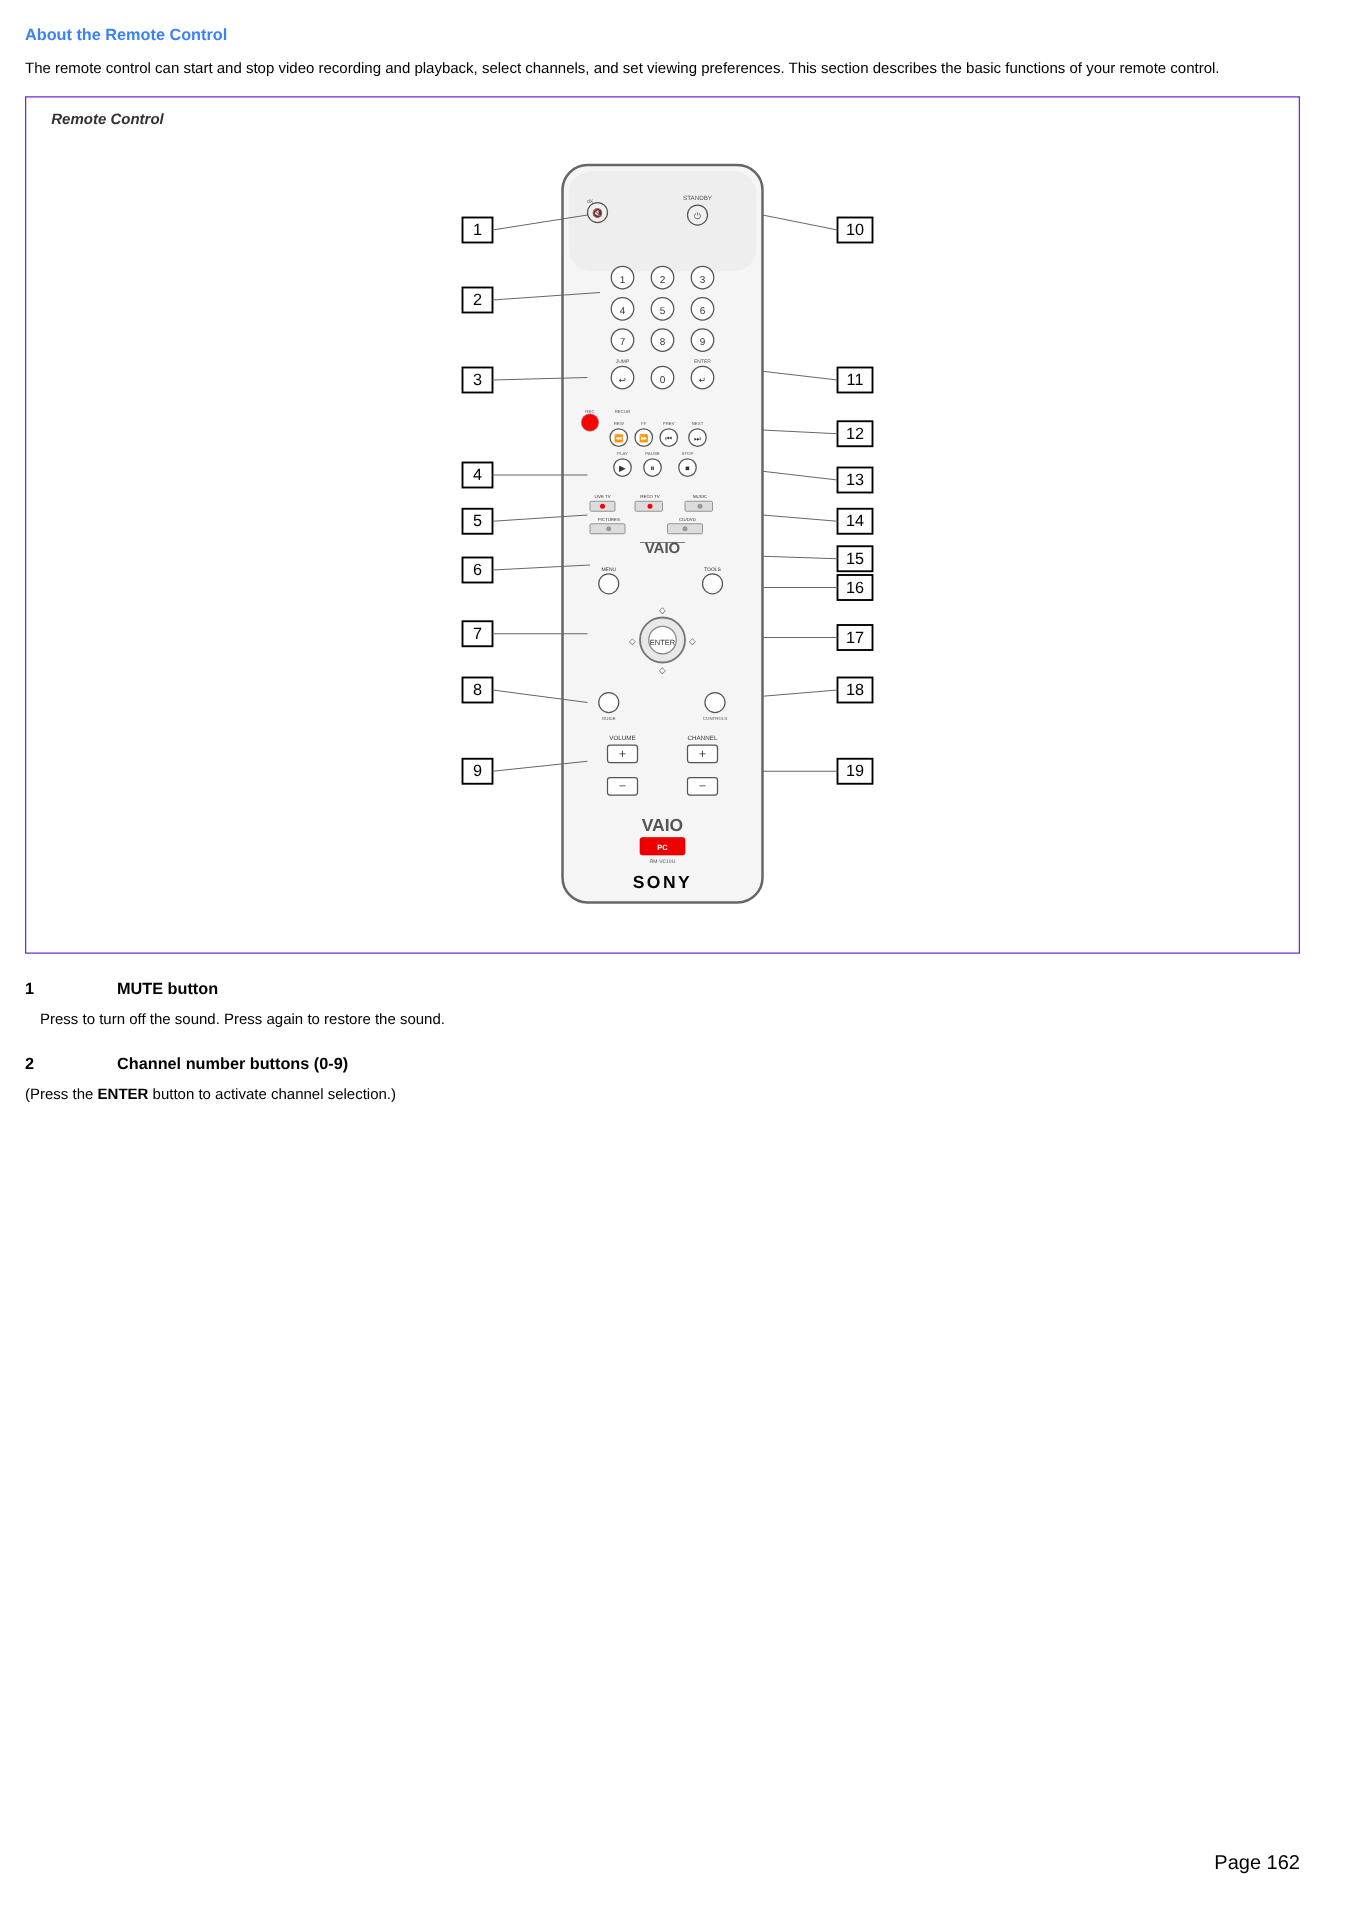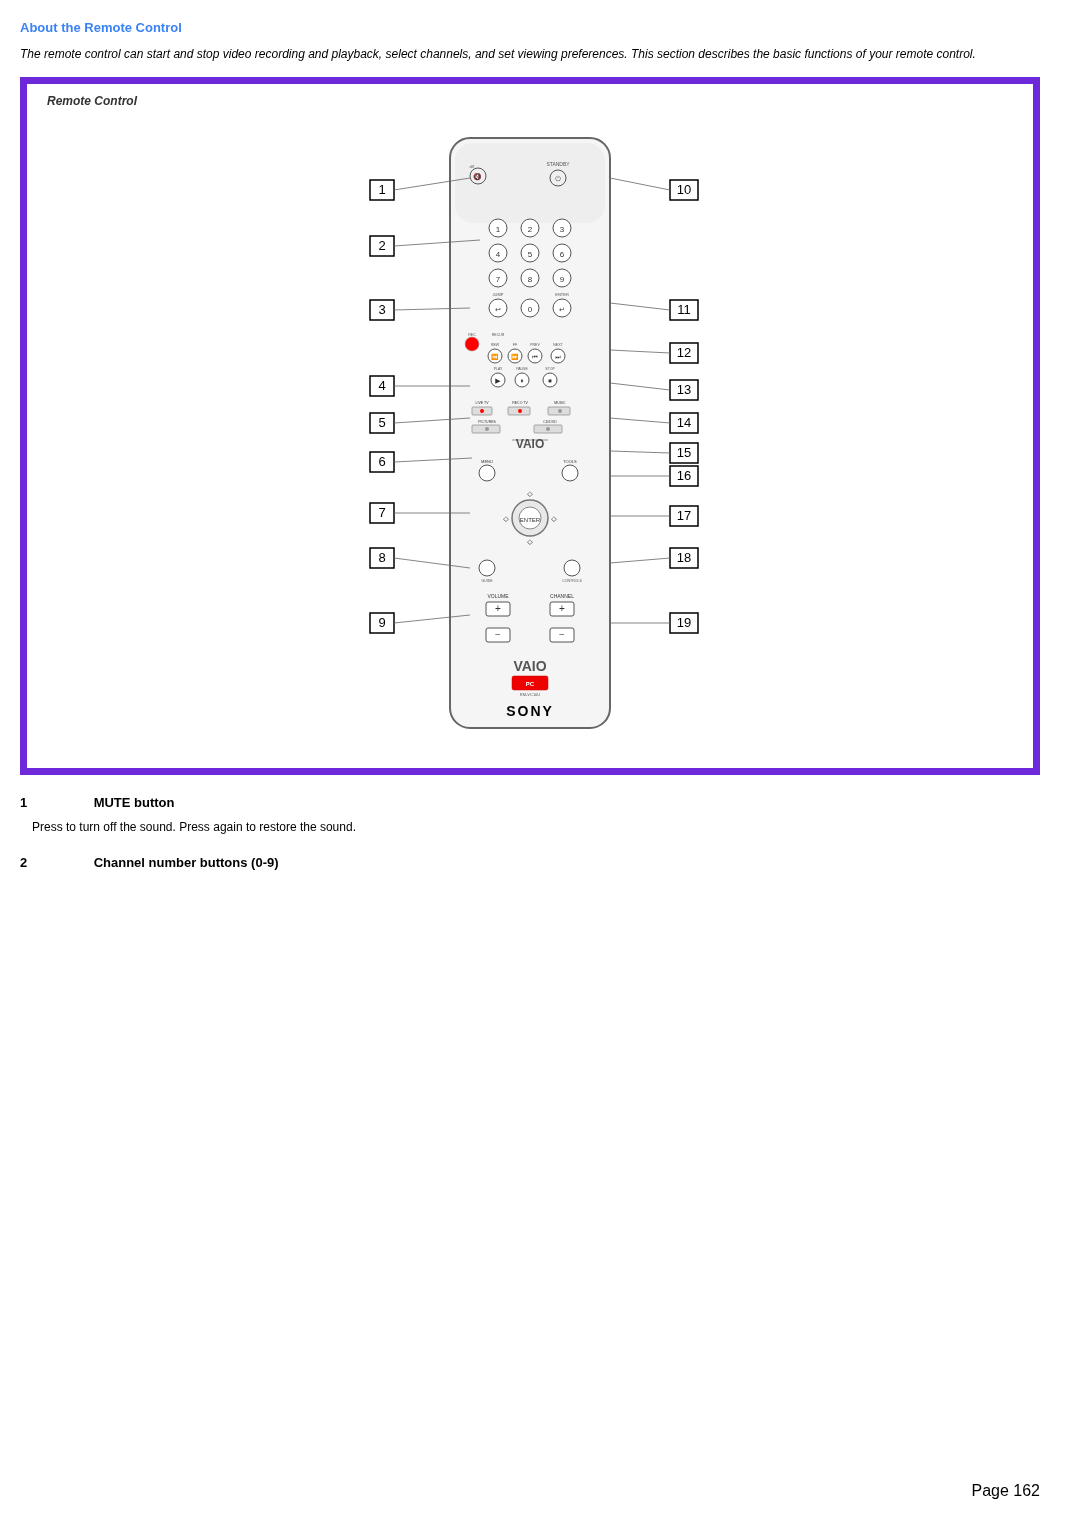--- a/index.html
+++ b/index.html
@@ -15,24 +15,23 @@
     .page-title {
       font-size: 13px;
       font-weight: bold;
       color: #3b82f6;
       margin-bottom: 10px;
     }
     .intro-text {
       font-size: 12px;
       line-height: 1.5;
       margin-bottom: 14px;
-      font-style: italic;
     }
     .remote-box {
-      border: 7px solid #6d28d9;
+      border: 1px solid #6d28d9;
       padding: 10px 20px 20px 20px;
       margin-bottom: 20px;
       position: relative;
     }
     .remote-box-title {
       font-size: 12px;
       font-weight: bold;
       font-style: italic;
       margin-bottom: 10px;
       color: #333;
@@ -332,19 +331,22 @@
       <span class="section-title">MUTE button</span>
     </div>
     <p class="section-body">Press to turn off the sound. Press again to restore the sound.</p>
   </div>
 
   <div class="section" style="margin-bottom:10px;">
     <div class="section-header">
       <span class="section-num">2</span>
       <span class="section-title">Channel number buttons (0-9)</span>
     </div>
+    <p class="section-note">
+      (Press the <strong>ENTER</strong> button to activate channel selection.)
+    </p>
   </div>
 
 
 
 </div>
 
 <div style="position:fixed; bottom:28px; right:40px; font-size:16px;">Page 162</div>
 
 </body></html>

